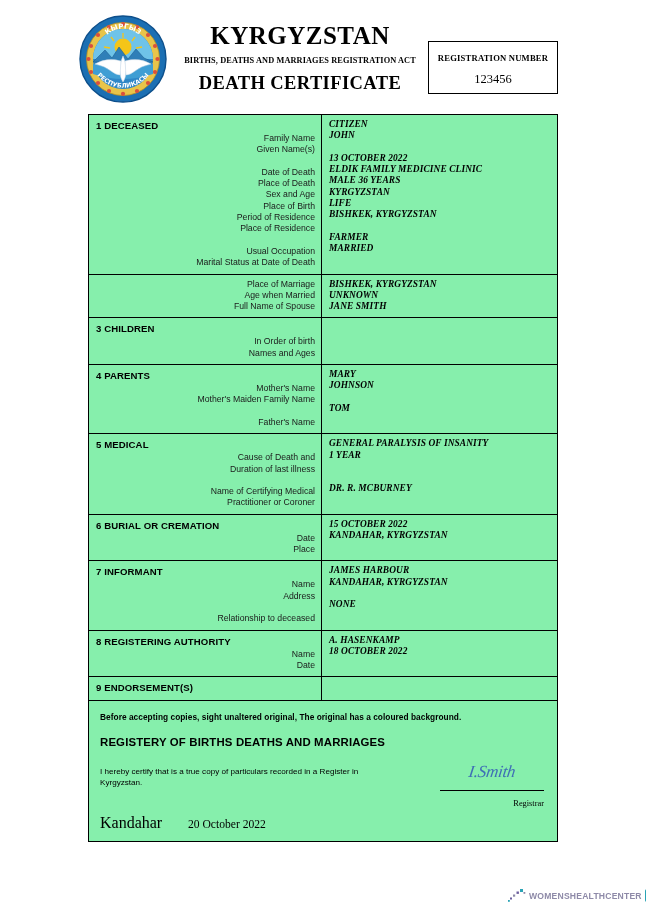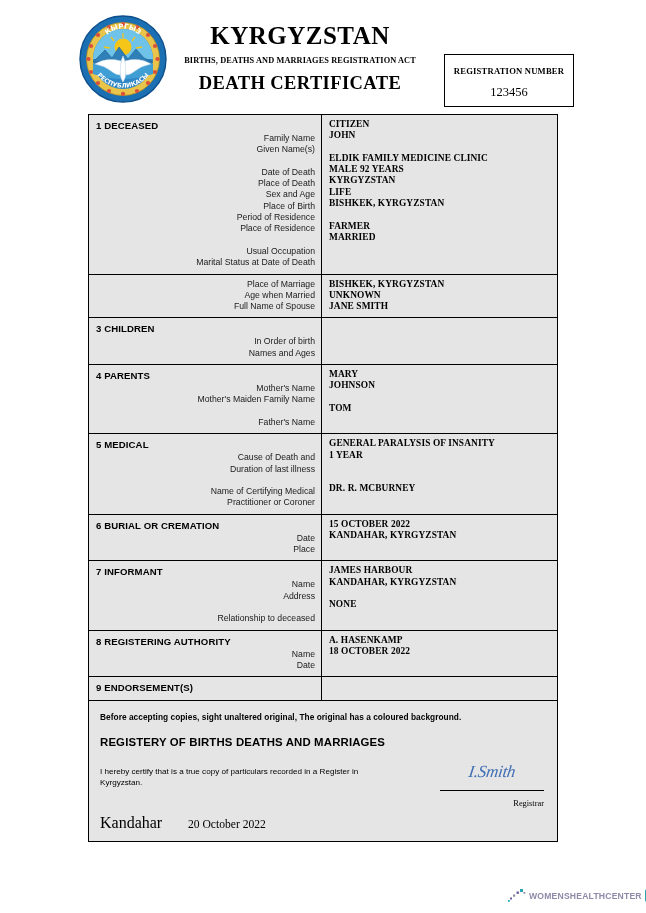--- a/index.html
+++ b/index.html
@@ -60,26 +60,25 @@
   }
   .cert-title {
     font-family: "Liberation Serif", serif;
     font-weight: bold;
     font-size: 18.5px;
     letter-spacing: 0.4px;
     margin: 8px 0 0 0;
   }
   .regbox {
     position: absolute;
-    left: 428px; top: 54px;
+    left: 428px; top: 41px;
     width: 130px; height: 53px;
     border: 1.6px solid #000;
     box-sizing: border-box;
     text-align: center;
-    margin-left: 16px;
   }
   .regbox-label {
     font-family: "Liberation Serif", serif;
     font-weight: bold;
     font-size: 8.6px;
     letter-spacing: 0.2px;
     margin-top: 11px;
   }
   .regbox-value {
     font-family: "Liberation Serif", serif;
@@ -87,21 +86,21 @@
     margin-top: 9px;
   }
 
   
   .cert-table {
     position: absolute;
     left: 88px; top: 114px;
     width: 470px;
     border: 1.4px solid #000;
     box-sizing: border-box;
-    background: #e5e5e5;
+    background: #86efac;
   }
   .section {
     display: flex;
     border-bottom: 1.4px solid #000;
     box-sizing: border-box;
   }
   .section:last-child { border-bottom: none; }
 
   .sec-left {
     width: 233px;
@@ -127,20 +126,21 @@
     font-size: 8.7px;
     line-height: 11.3px;
     color: #1a1a1a;
   }
   .values {
     font-family: "Liberation Serif", serif;
     font-weight: bold;
     font-size: 9.4px;
     line-height: 11.3px;
     letter-spacing: 0.1px;
+    font-style: italic;
   }
   .lbl, .val { white-space: nowrap; }
   .gap { height: 11.3px; }
 
   
   .footer-block {
     padding: 11px 11px 9px 11px;
     box-sizing: border-box;
   }
   .notice {
@@ -320,22 +320,23 @@
             <div class="gap"></div>
             <div class="lbl">Usual Occupation</div>
             <div class="lbl">Marital Status at Date of Death</div>
           </div>
         </div>
         <div class="sec-right">
           <div class="values">
             <div class="val">CITIZEN</div>
             <div class="val">JOHN</div>
             <div class="gap"></div>
+            <div class="val">13 OCTOBER 2022</div>
             <div class="val">ELDIK FAMILY MEDICINE CLINIC</div>
-            <div class="val">MALE 92 YEARS</div>
+            <div class="val">MALE 36 YEARS</div>
             <div class="val">KYRGYZSTAN</div>
             <div class="val">LIFE</div>
             <div class="val">BISHKEK, KYRGYZSTAN</div>
             <div class="gap"></div>
             <div class="val">FARMER</div>
             <div class="val">MARRIED</div>
           </div>
         </div>
       </div>
       <div class="section">

